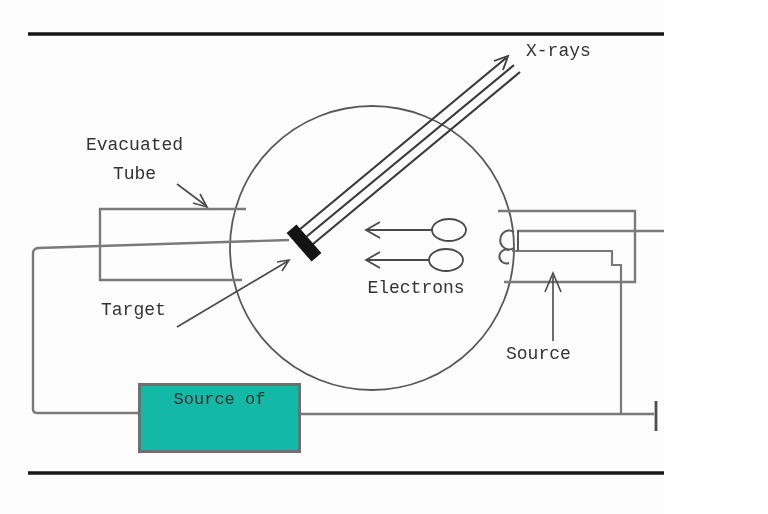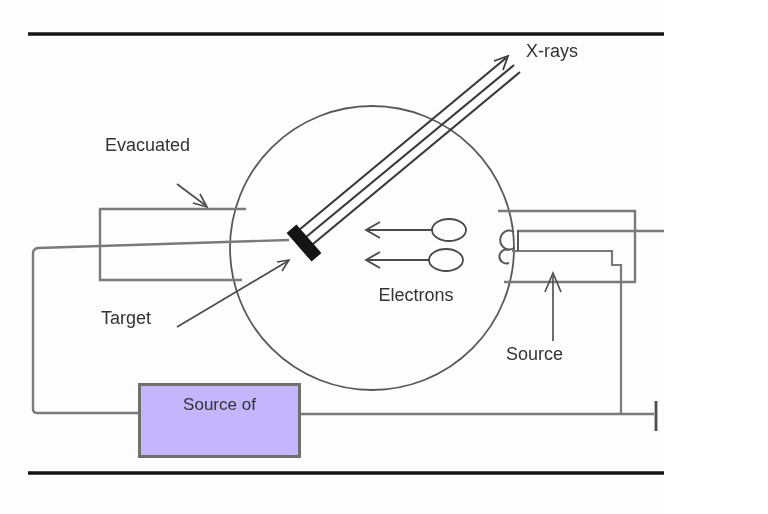--- a/index.html
+++ b/index.html
@@ -1,42 +1,41 @@
 <!DOCTYPE html>
 <html><head>
 <meta charset="utf-8">
 <style>
   html,body{margin:0;padding:0;background:#ffffff;}
   .canvas{
     position:relative;
     width:664px;height:514px;
     background:#fdfdfd;
-    font-family:Liberation Sans, sans-serif;
+    font-family:Liberation Mono, monospace;
     overflow:hidden;
   }
   .art{position:absolute;left:0;top:0;}
   .lbl{
     position:absolute;
     color:#333333;
     font-size:18px;
     line-height:29px;
     white-space:nowrap;
   }
   .center{text-align:center;}
   .source-box{
     position:absolute;
     left:138px;top:383px;
     width:157px;height:64px;
     border:3px solid #6f6f6f;
-    background:#c4b5fd;
+    background:#14b8a6;
     color:#333333;
     font-size:17px;
     line-height:27px;
     text-align:center;
-    padding-top:5px;
   }
 </style>
 </head>
 <body>
 
 <div class="canvas">
 
   <svg class="art" width="768" height="514" viewBox="0 0 768 514">
 
     <path d="M28 34 H710" stroke="#161616" stroke-width="3.5" fill="none"></path>
@@ -78,27 +77,28 @@
     <path d="M177 184 L205 205" stroke="#4a4a4a" stroke-width="1.6" fill="none"></path>
     <path d="M193 203 L207 207 L200 194" stroke="#4a4a4a" stroke-width="1.6" fill="none"></path>
     <path d="M177 327 L288 261" stroke="#4a4a4a" stroke-width="1.6" fill="none"></path>
     <path d="M277 262 L289 260 L282 271" stroke="#4a4a4a" stroke-width="1.6" fill="none"></path>
     <path d="M553 341 V276" stroke="#4a4a4a" stroke-width="1.6" fill="none"></path>
     <path d="M545 292 L553 273 L561 292" stroke="#4a4a4a" stroke-width="1.6" fill="none"></path>
   </svg>
 
   <div class="lbl" style="left:526px;top:37px;">X-rays</div>
 
-  <div class="lbl center" style="left:85px;top:131px;width:125px;">
+  <div class="lbl center" style="left:72px;top:131px;width:125px;">
     <div>Evacuated</div>
+    <div>Tube</div>
   </div>
 
-  <div class="lbl center" style="left:362px;top:274px;width:108px;margin-top:7px;">Electrons</div>
+  <div class="lbl center" style="left:362px;top:274px;width:108px;">Electrons</div>
 
   <div class="lbl" style="left:506px;top:340px;">Source</div>
 
-  <div class="lbl" style="left:101px;top:304px;">Target</div>
+  <div class="lbl" style="left:101px;top:296px;">Target</div>
 
   <div class="source-box">
     <div>Source of</div>
   </div>
 
 </div>
 
 </body></html>

